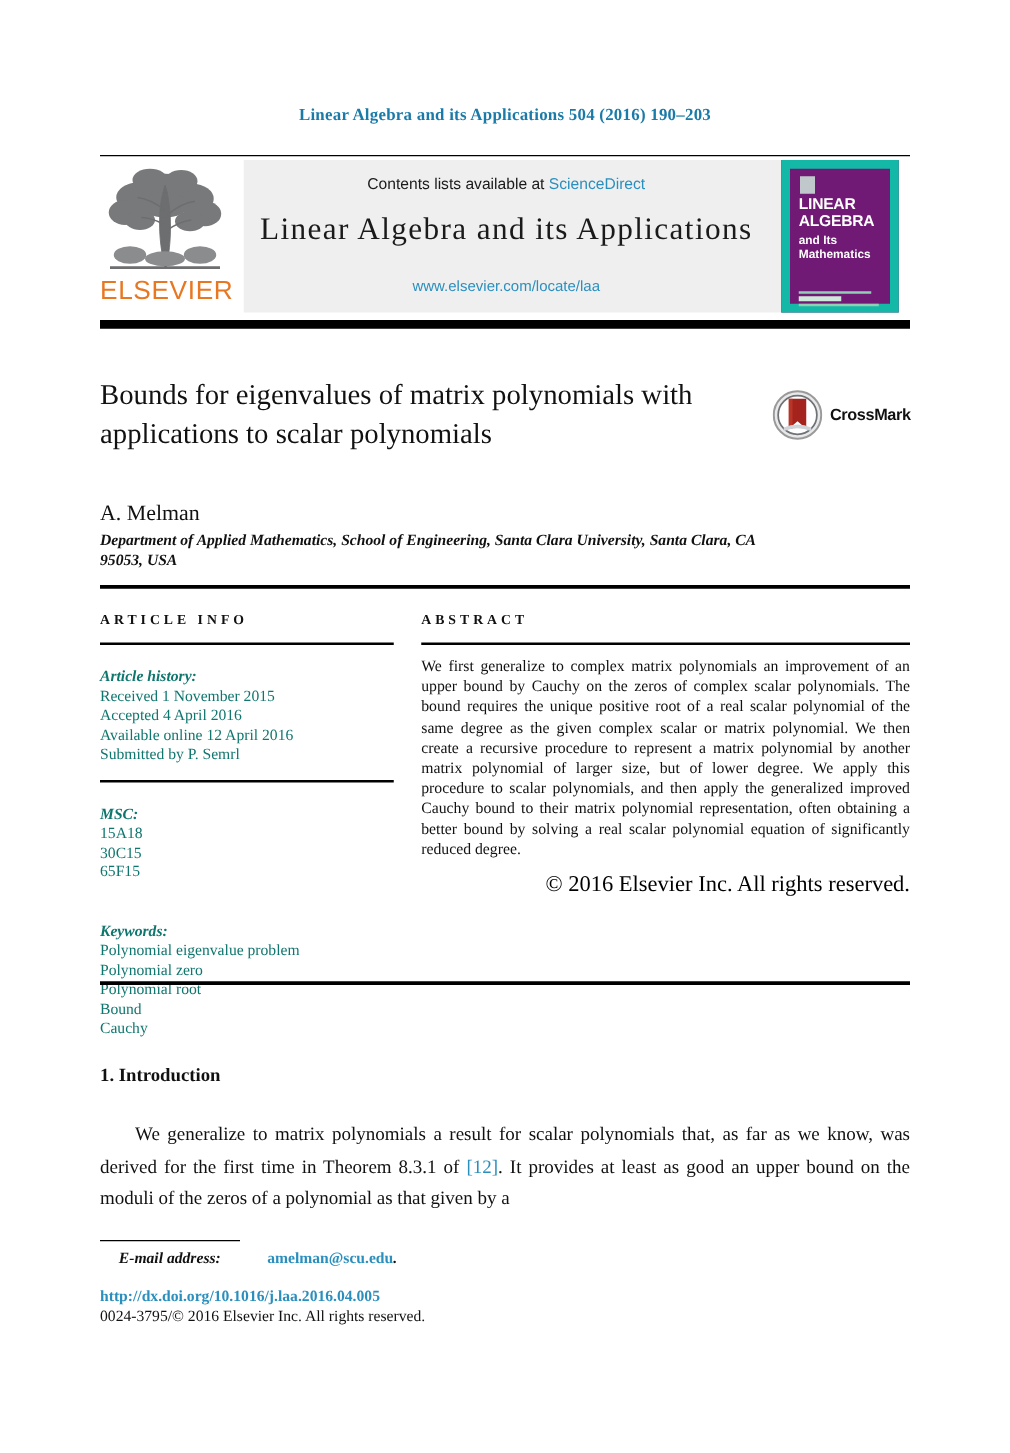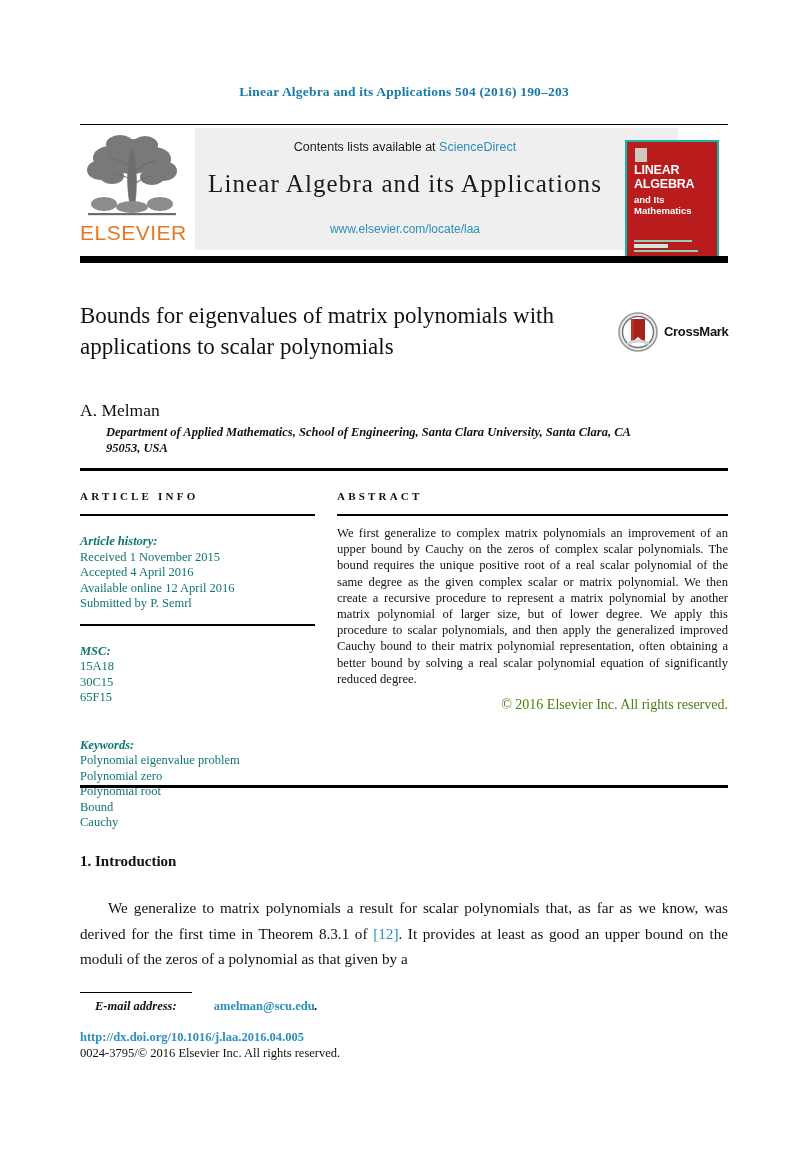--- a/index.html
+++ b/index.html
@@ -115,25 +115,25 @@
     top: 94px;
     width: 420px;
     text-align: center;
     font-family: "Liberation Sans", sans-serif;
     font-size: 12px;
     color: #2b8fbd;
   }
   .cover-thumb {
     position: absolute;
     left: 545px;
-    top: 12px;
+    top: 0;
     width: 94px;
     height: 122px;
-    background: #b91c1c;
-    border: 2px solid #14b8a6;
+    background: #701a75;
+    border: 7px solid #14b8a6;
     box-sizing: border-box;
   }
   .cover-mini-logo {
     position: absolute;
     left: 8px;
     top: 6px;
     width: 12px;
     height: 14px;
     background: #cfe8dc;
     opacity: .85;
@@ -238,21 +238,20 @@
   .affiliation {
     position: absolute;
     left: 80px;
     top: 424px;
     width: 560px;
     font-style: italic;
     font-weight: bold;
     font-size: 12.5px;
     line-height: 16px;
     color: #111;
-    margin-left: 26px;
   }
 
   
   .block-rule-top {
     position: absolute;
     left: 80px;
     top: 468px;
     width: 648px;
     height: 3px;
     background: #000;
@@ -306,22 +305,22 @@
   .abstract-text {
     margin-top: 9px;
     font-size: 12.6px;
     line-height: 16.2px;
     text-align: justify;
     color: #111;
   }
   .copyright-line {
     margin-top: 10px;
     text-align: right;
-    font-size: 14px;
-    color: #4d7c0f;
+    font-size: 18px;
+    color: #000000;
   }
 
   
   .section-heading {
     position: absolute;
     left: 80px;
     top: 853px;
     font-size: 15px;
     font-weight: bold;
     color: #111;

